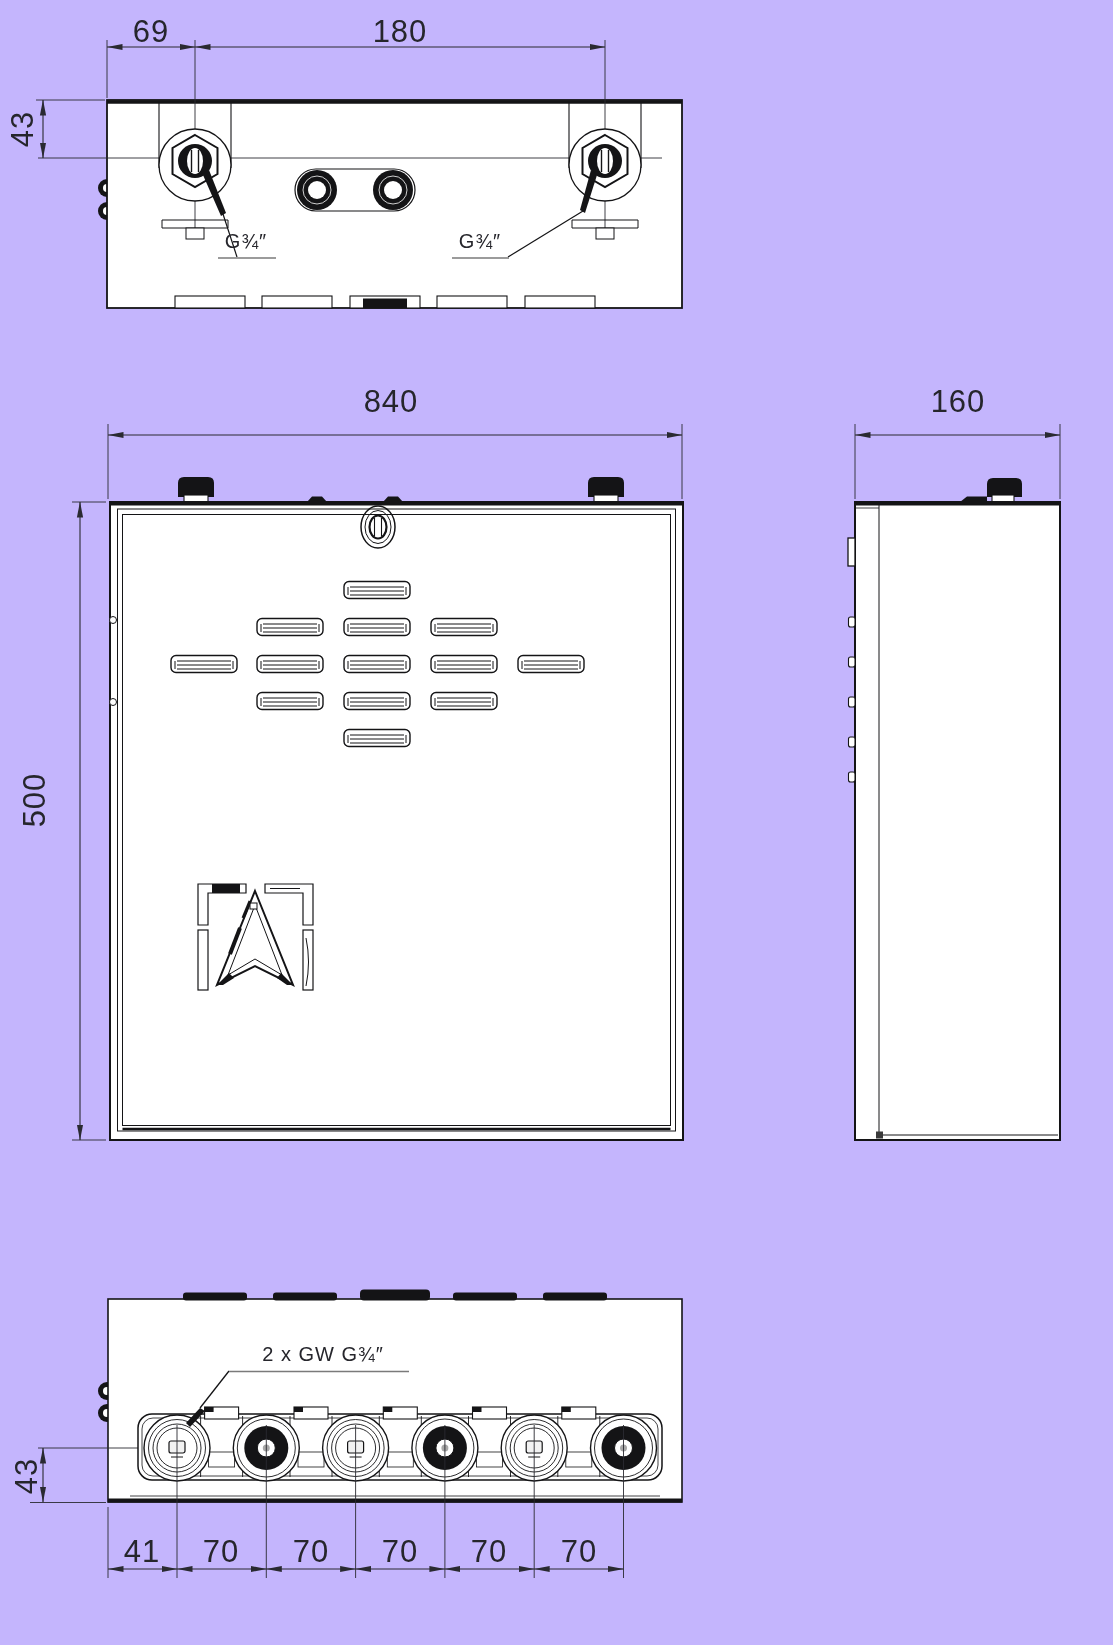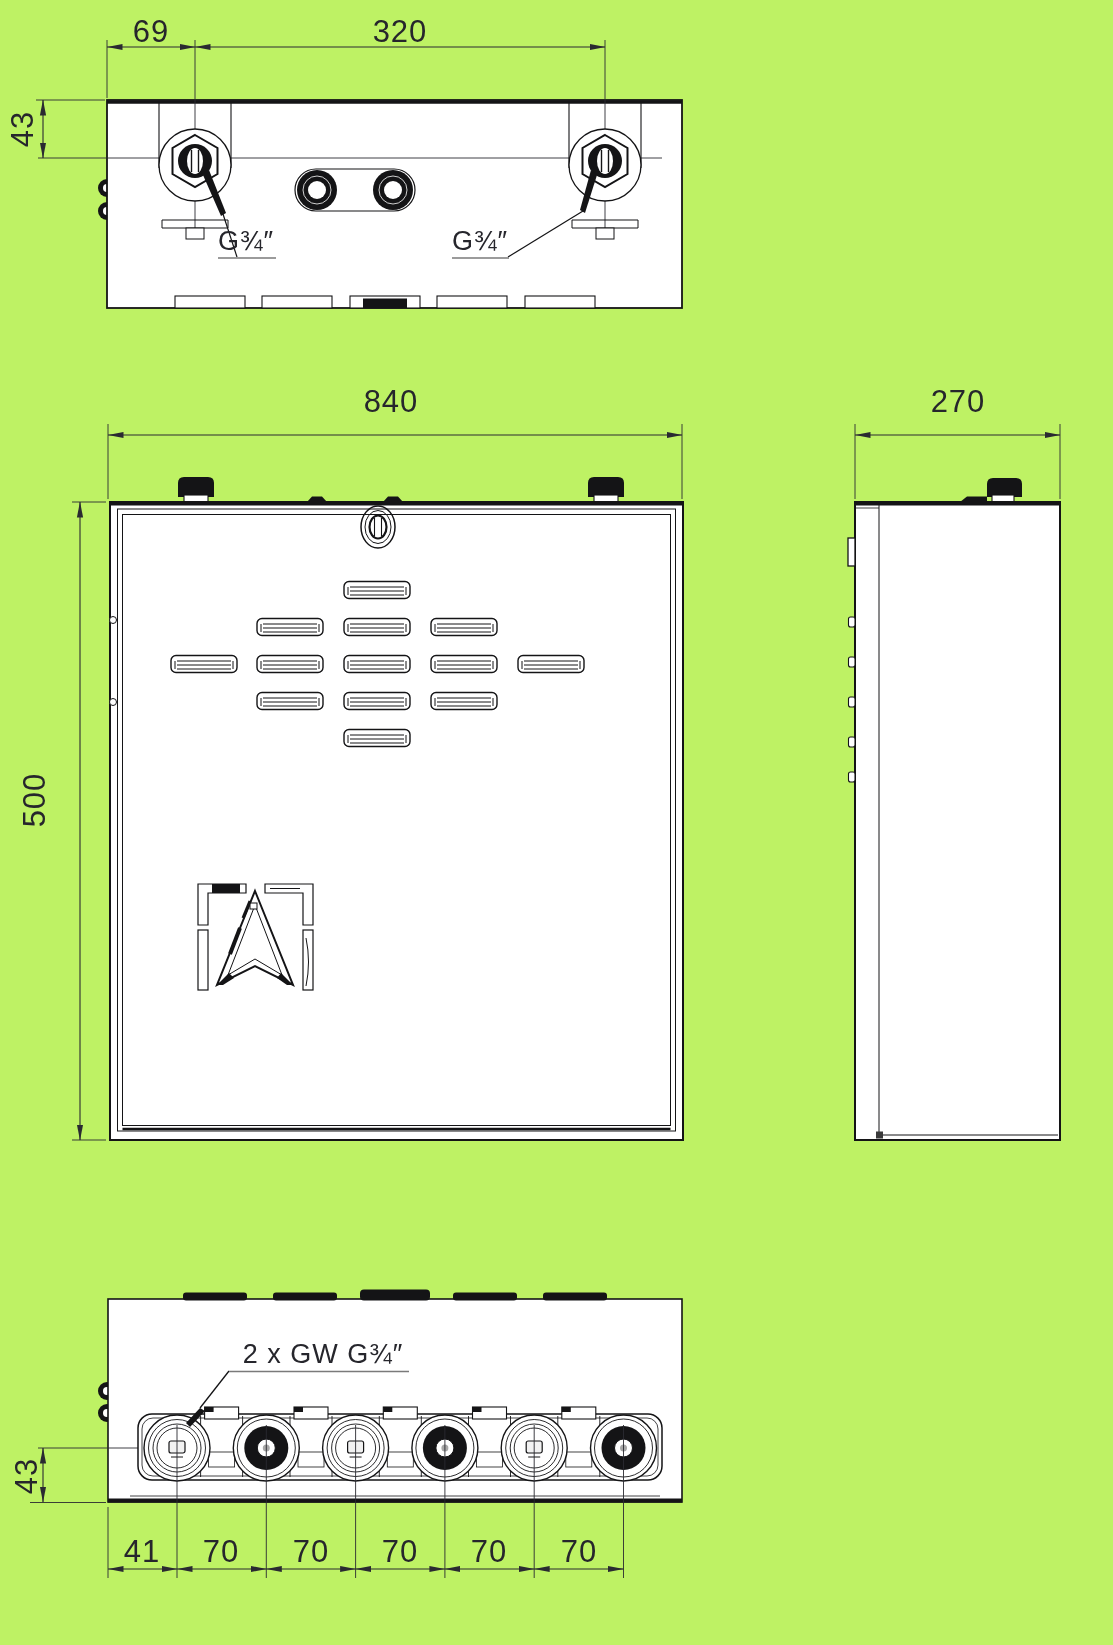--- a/index.html
+++ b/index.html
@@ -1,28 +1,28 @@
 <!DOCTYPE html>
 <html><head>
 <meta charset="utf-8">
 <style>
   html,body{margin:0;padding:0;background:#fff;}
-  .canvas{position:relative;width:1113px;height:1645px;background:#bef264;overflow:hidden;
+  .canvas{position:relative;width:1113px;height:1645px;background:#c4b5fd;overflow:hidden;
           font-family:"Liberation Sans",sans-serif;}
   svg.draw{position:absolute;left:0;top:0;}
   .ln{stroke:#141416;fill:none;stroke-linecap:butt;}
   .fillw{fill:#fff;stroke:#141416;}
   .blk{fill:#141416;stroke:none;}
   .dim{stroke:#2a2a31;stroke-width:1.1;fill:none;}
   .ext{stroke:#2a2a31;stroke-width:0.9;fill:none;}
   .gry{stroke:#7a7a7a;stroke-width:1.5;fill:none;}
   .dimtext{position:absolute;transform:translate(-50%,-50%);font-size:31px;color:#26262c;
            letter-spacing:1px;white-space:nowrap;line-height:1;}
   .vtext{transform:translate(-50%,-50%) rotate(-90deg);}
-  .lbl{font-size:27px;color:#26262c;}
+  .lbl{font-size:20px;color:#26262c;}
 </style>
 </head>
 <body>
 
 <div class="canvas">
 
 <svg class="draw" width="1113" height="1645" viewBox="0 0 1113 1645">
   <defs>
     <marker id="ah" viewBox="0 0 16 8" refX="15.5" refY="4" markerWidth="16" markerHeight="8" markerUnits="userSpaceOnUse" orient="auto-start-reverse">
       <path d="M16,4 L0,0.9 L0,7.1 Z" fill="#2a2a31"></path>
@@ -310,29 +310,29 @@
       <line x1="177" y1="1569" x2="266.3" y2="1569" class="dim" marker-start="url(#ah)" marker-end="url(#ah)"></line>
       <line x1="266.3" y1="1569" x2="355.6" y2="1569" class="dim" marker-start="url(#ah)" marker-end="url(#ah)"></line>
       <line x1="355.6" y1="1569" x2="444.9" y2="1569" class="dim" marker-start="url(#ah)" marker-end="url(#ah)"></line>
       <line x1="444.9" y1="1569" x2="534.2" y2="1569" class="dim" marker-start="url(#ah)" marker-end="url(#ah)"></line>
       <line x1="534.2" y1="1569" x2="623.5" y2="1569" class="dim" marker-start="url(#ah)" marker-end="url(#ah)"></line>
     </g>
   </g>
 </svg>
 
 <div class="dimtext" style="left:151px;top:31px;">69</div>
-<div class="dimtext" style="left:400px;top:31px;">320</div>
+<div class="dimtext" style="left:400px;top:31px;">180</div>
 <div class="dimtext vtext" style="left:22px;top:129px;">43</div>
 <div class="dimtext lbl" style="left:246px;top:241px;">G¾″</div>
 <div class="dimtext lbl" style="left:480px;top:241px;">G¾″</div>
 
 <div class="dimtext" style="left:391px;top:401px;">840</div>
 <div class="dimtext vtext" style="left:34px;top:800px;">500</div>
 
-<div class="dimtext" style="left:958px;top:401px;">270</div>
+<div class="dimtext" style="left:958px;top:401px;">160</div>
 
 <div class="dimtext lbl" style="left:323px;top:1354px;">2 x GW G¾″</div>
 <div class="dimtext vtext" style="left:26px;top:1476px;">43</div>
 <div class="dimtext" style="left:142px;top:1551px;">41</div>
 <div class="dimtext" style="left:221px;top:1551px;">70</div>
 <div class="dimtext" style="left:311px;top:1551px;">70</div>
 <div class="dimtext" style="left:400px;top:1551px;">70</div>
 <div class="dimtext" style="left:489px;top:1551px;">70</div>
 <div class="dimtext" style="left:579px;top:1551px;">70</div>
 

